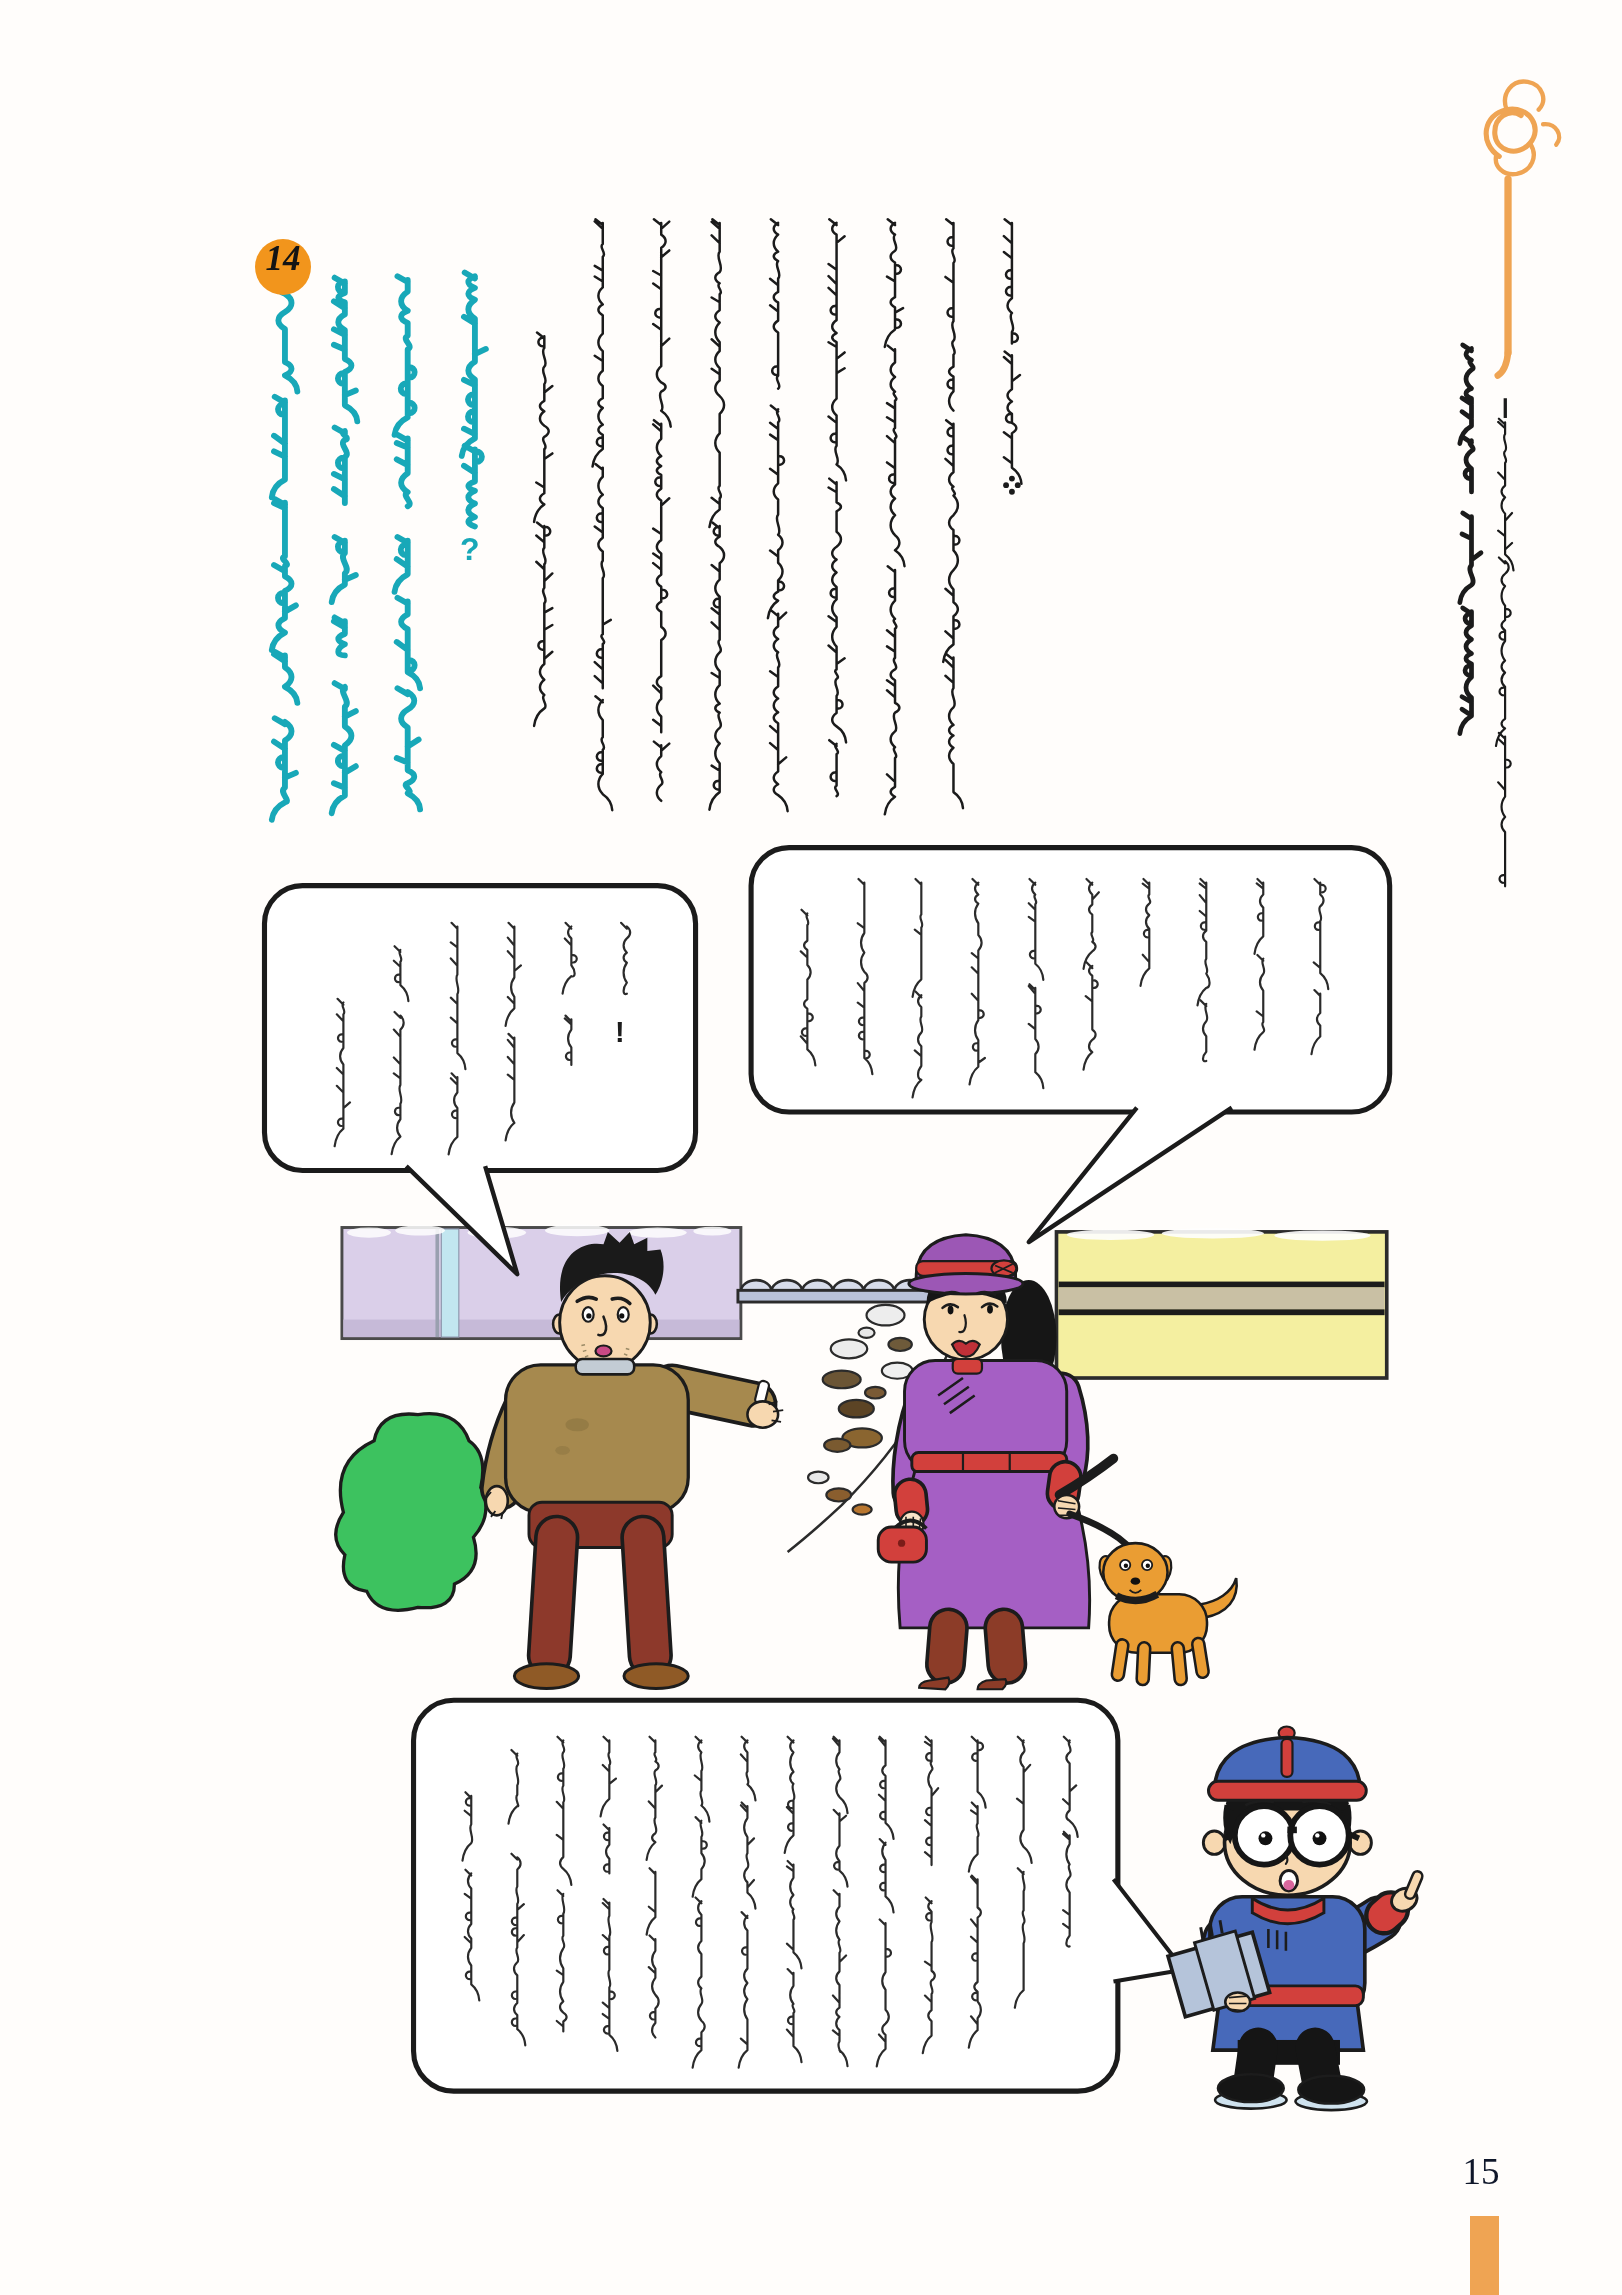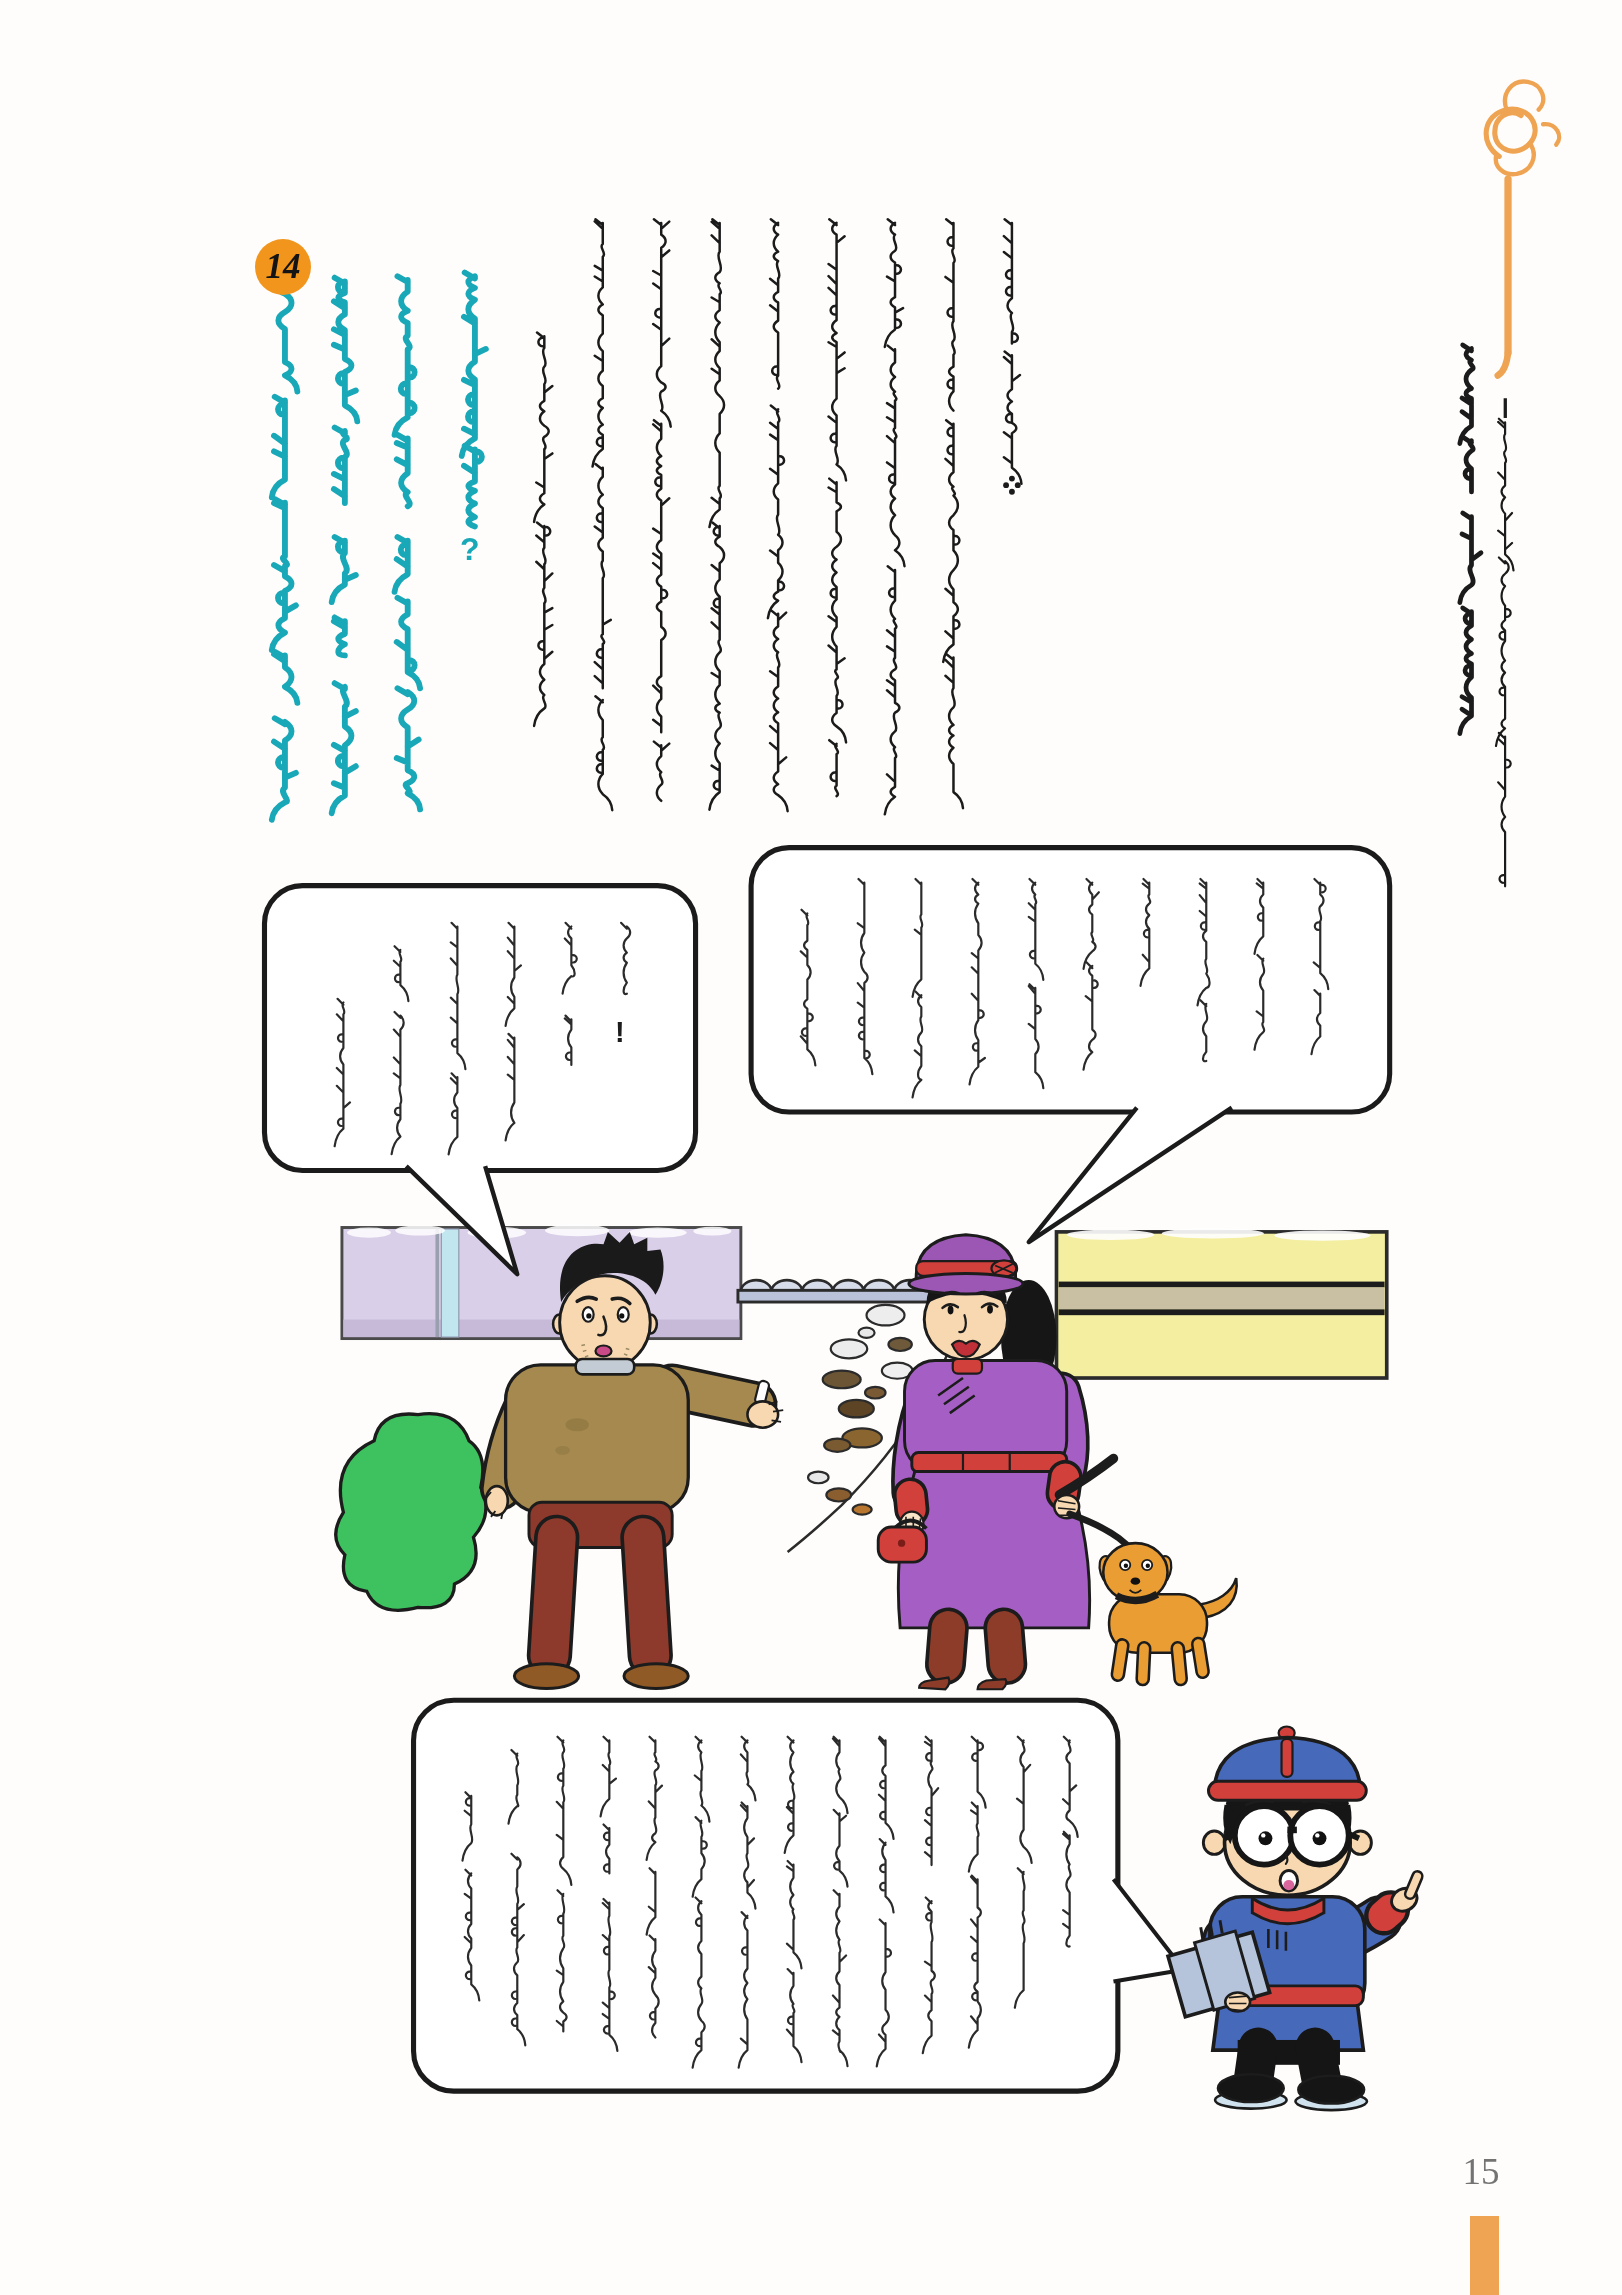--- a/index.html
+++ b/index.html
@@ -1,25 +1,25 @@
 <!DOCTYPE html>
 <html style="font-size:11.7px"><head>
 <meta charset="utf-8">
 <style>
   html,body{margin:0;padding:0;background:#e8e8e8;}
   .page{position:relative;width:1622px;height:2295px;background:#fffdfb;margin:0 auto;overflow:hidden;
         font-family:"Liberation Sans",sans-serif;}
   .art{position:absolute;left:0;top:0;z-index:1;}
   .badge{position:absolute;left:255px;top:239px;width:56px;height:56px;border-radius:50%;
-         display:flex;align-items:center;justify-content:center;z-index:3;}
+         display:flex;justify-content:center;z-index:3;}
   .badge span{font-family:"Liberation Serif",serif;font-style:italic;font-weight:700;font-size:35px;color:#141414;}
   .qmark{position:absolute;left:460px;top:531px;font-size:32px;font-weight:700;z-index:3;}
   .bang{position:absolute;left:615px;top:1016px;font-size:29px;font-weight:600;color:#1c1c1c;z-index:3;}
   .pagenum{position:absolute;left:1441px;top:2150px;width:80px;text-align:center;z-index:3;
-           font-family:"Liberation Serif",serif;font-size:37px;color:#737373;}
+           font-family:"Liberation Serif",serif;font-size:37px;color:#0f172a;}
   .sidebar-bar{position:absolute;left:1470px;top:2216px;width:29px;height:80px;z-index:3;}
 </style>
 </head>
 <body>
 
 <div class="page">
 
 <svg class="art" width="1622" height="2295" viewBox="0 0 2220 3141">
 
   <g stroke="#efa453" fill="none" stroke-linecap="round">

